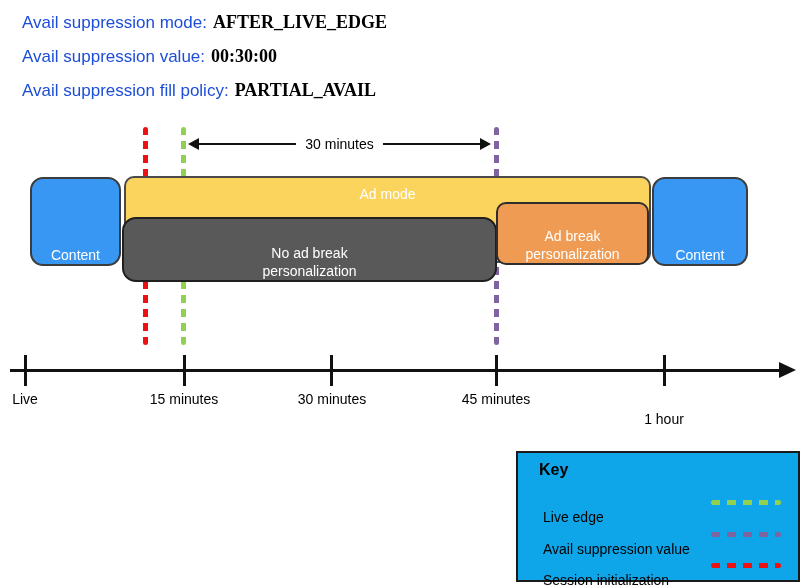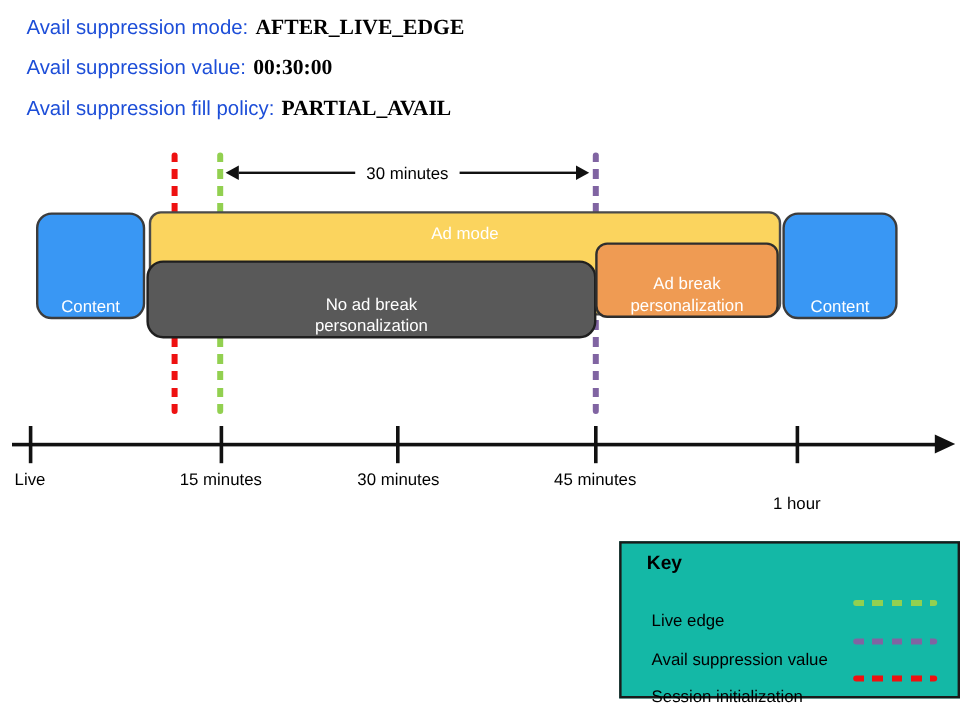--- a/index.html
+++ b/index.html
@@ -36,21 +36,21 @@
   .m-head.right{border-left:11px solid #111;}
   .m-text{padding:0 9px;font-size:14px;white-space:nowrap;color:#000;}
   
   .axis-line{position:absolute;left:10px;top:369px;width:772px;height:3px;background:#111;}
   .axis-head{position:absolute;left:779px;top:362px;width:0;height:0;
              border-top:8px solid transparent;border-bottom:8px solid transparent;border-left:17px solid #111;}
   .tick{position:absolute;top:355px;width:3px;height:31px;background:#111;}
   .tick-label{position:absolute;top:391px;transform:translateX(-50%);font-size:14px;white-space:nowrap;color:#000;}
   
   .key{position:absolute;left:516px;top:451px;width:284px;height:131px;box-sizing:border-box;
-       border:2px solid #1a1a1a;background:#14b8a6;}
+       border:2px solid #1a1a1a;background:#0ea5e9;}
   .key-title{position:absolute;left:21px;top:8px;font-size:16px;font-weight:bold;color:#000;}
   .key-row{position:absolute;left:0;right:0;height:20px;}
   .key-row-0{top:40px;} .key-row-1{top:72px;} .key-row-2{top:103px;}
   .key-label{position:absolute;left:25px;top:0;font-size:14px;white-space:nowrap;color:#000;margin-top:16px;}
   .dash-h{position:absolute;left:193px;top:7px;width:70px;height:5px;border-radius:3px;
           background:repeating-linear-gradient(to right,var(--dash-color) 0 9px,transparent 9px 16px);}
 </style>
 </head>
 <body>
 

